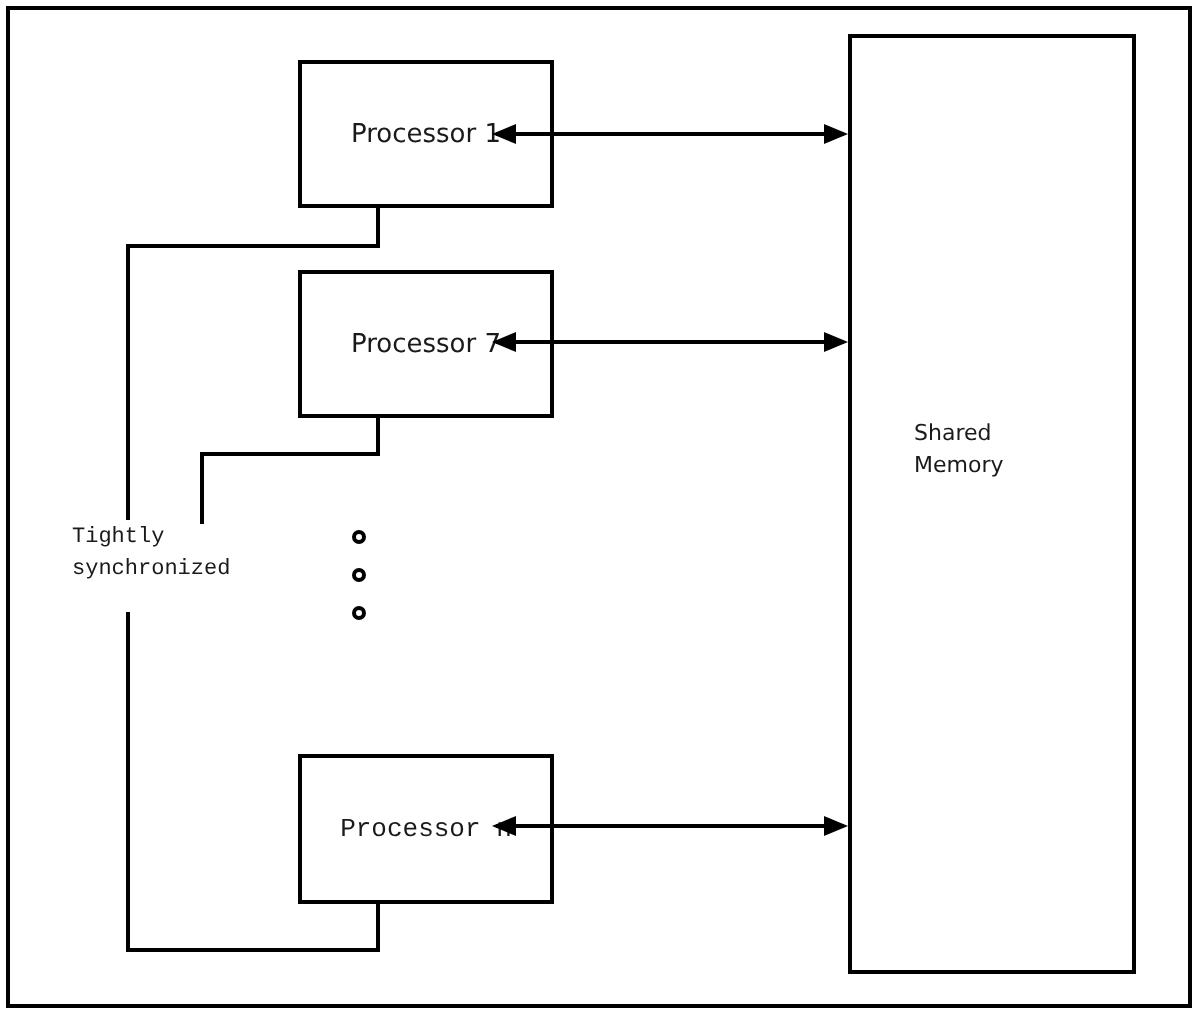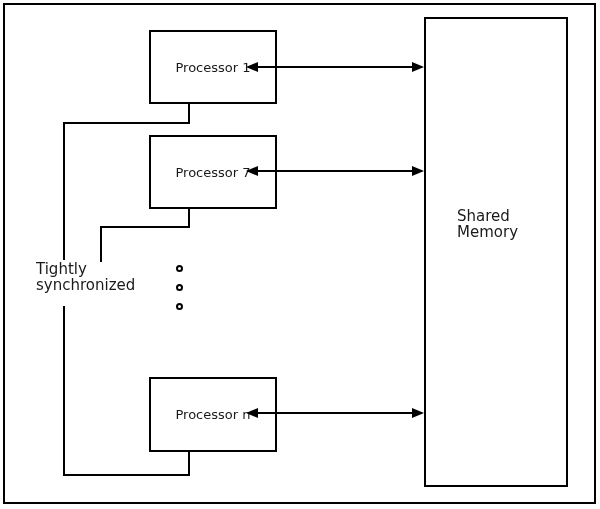--- a/index.html
+++ b/index.html
@@ -31,21 +31,21 @@
     justify-content: center;
     font-size: 13px;
     line-height: 15px;
     width: 128px;
     height: 74px;
     left: 133px;
     margin-left: 16px;
   }
   .label {
     position: absolute;
-    font-size: 15px;
+    font-size: 11px;
     line-height: 15.5px;
     background: #fff;
     white-space: normal;
   }
   .hline, .vline { position: absolute; background: #000; }
   .hline { height: 2px; }
   .vline { width: 2px; }
   .arrow { position: absolute; height: 10px; left: 246px; width: 178px; }
   .arrow .shaft { position: absolute; left: 2px; right: 2px; top: 4px; height: 2px; background: #000; }
   .arrow .ah-l {
@@ -74,21 +74,21 @@
 <div class="canvas">
 
   <div class="frame"></div>
 
   <div class="box proc" style="top:30px;">
     <span>Processor 1</span>
   </div>
   <div class="box proc" style="top:135px;">
     <span>Processor 7</span>
   </div>
-  <div class="box proc" style="top:377px; height:75px;">
+  <div class="box proc" style="top:377px; height:75px;font-family:Liberation Mono, monospace;">
     <span>Processor n</span>
   </div>
 
   <div class="box" style="left:424px; top:17px; width:144px; height:470px;"></div>
   <div class="label" style="left:457px; top:209px; width:62px; background:transparent;">Shared Memory</div>
 
   <div class="arrow" style="top:62px;">
     <div class="ah-l"></div>
     <div class="shaft"></div>
     <div class="ah-r"></div>
@@ -108,19 +108,19 @@
   <div class="hline" style="left:63px;  top:122px; width:127px;"></div>
   <div class="vline" style="left:63px;  top:122px; height:138px;"></div>
   <div class="vline" style="left:63px;  top:306px; height:170px;"></div>
   <div class="hline" style="left:63px;  top:474px; width:127px;"></div>
   <div class="vline" style="left:188px; top:451px; height:25px;"></div>
 
   <div class="vline" style="left:188px; top:208px; height:20px;"></div>
   <div class="hline" style="left:100px; top:226px; width:90px;"></div>
   <div class="vline" style="left:100px; top:226px; height:46px;"></div>
 
-  <div class="label" style="left:36px; top:262px; width:90px;">Tightly synchronized</div>
+  <div class="label" style="left:36px; top:262px; width:90px;font-family:Liberation Mono, monospace;">Tightly synchronized</div>
 
   <div class="dot" style="top:265px;"></div>
   <div class="dot" style="top:284px;"></div>
   <div class="dot" style="top:303px;"></div>
 
 </div>
 
 </body></html>

